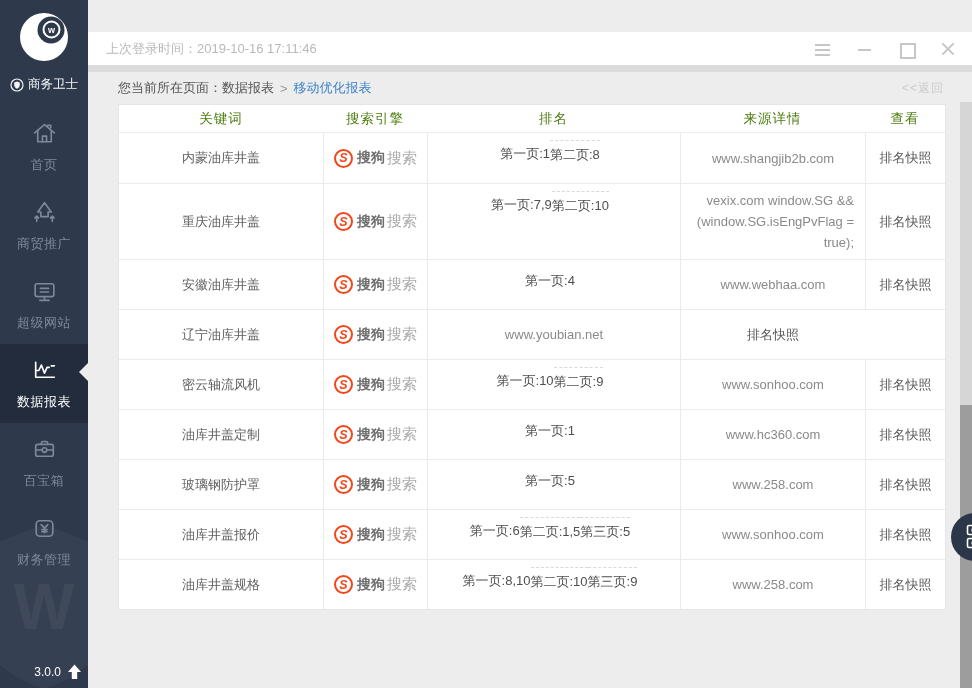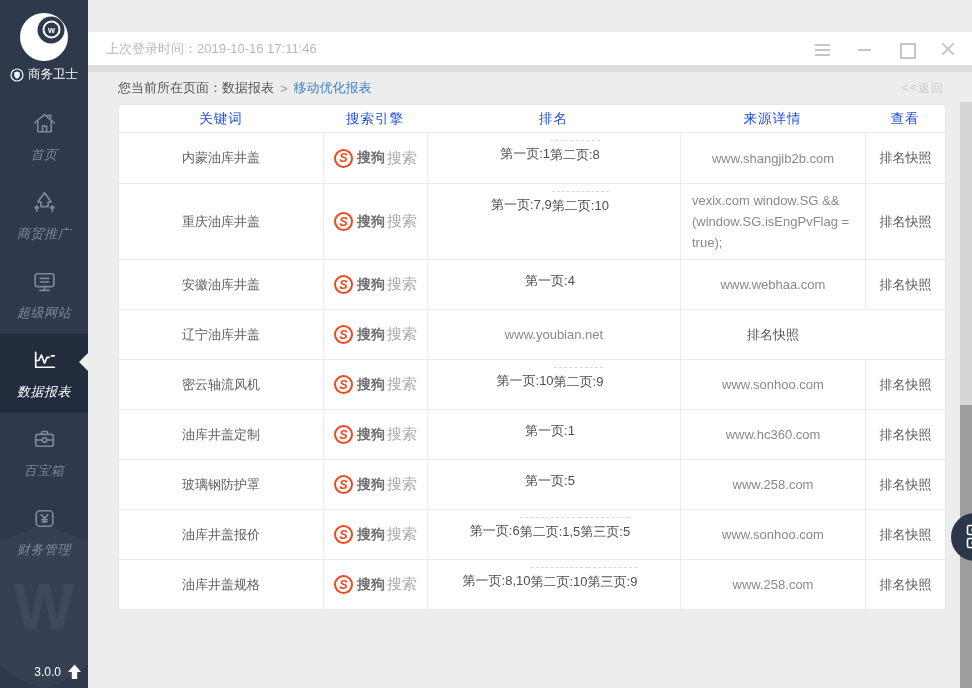--- a/index.html
+++ b/index.html
@@ -11,23 +11,23 @@
     --border:#ebebeb;
   }
   *{margin:0;padding:0;box-sizing:border-box;}
   html,body{width:972px;height:688px;overflow:hidden;}
   body{font-family:"Liberation Sans","DejaVu Sans",sans-serif;}
   .app{position:relative;width:972px;height:688px;background:var(--content-bg);overflow:hidden;}
 
   
   .sidebar{position:absolute;left:0;top:0;width:88px;height:100%;background:var(--sidebar-bg);z-index:6;overflow:hidden;}
   .logo-wrap{display:flex;justify-content:center;padding-top:11px;}
-  .brand{display:flex;align-items:center;justify-content:center;gap:4px;color:#f2f4f7;font-size:12.5px;margin-top:3px;white-space:nowrap;}
+  .brand{display:flex;align-items:center;justify-content:center;gap:4px;color:#f2f4f7;font-size:12.5px;margin-top:13px;white-space:nowrap;}
   .nav{margin-top:14px;position:relative;z-index:2;}
-  .nav-item{position:relative;height:79px;display:flex;flex-direction:column;align-items:center;justify-content:center;gap:8px;color:#7e8898;cursor:pointer;font-style:italic;}
+  .nav-item{position:relative;height:79px;display:flex;flex-direction:column;align-items:center;justify-content:center;gap:8px;color:#7e8898;cursor:pointer;}
   .nav-item .nav-label{font-size:13px;letter-spacing:.5px;}
   .nav-item svg{display:block;}
   .nav-item.selected{background:var(--sidebar-sel);color:#ffffff;}
   .nav-item.selected .notch{position:absolute;right:0;top:19px;width:0;height:0;border-top:9px solid transparent;border-bottom:9px solid transparent;border-right:9px solid var(--content-bg);}
   .version-row{position:absolute;bottom:8px;right:6px;display:flex;align-items:center;gap:6px;color:#ffffff;font-size:12px;z-index:3;}
   .watermark{position:absolute;left:-36px;bottom:-6px;z-index:1;pointer-events:none;}
 
   
   .main{position:absolute;left:88px;top:0;right:0;height:100%;margin-top:32px;}
   .titlebar{height:33px;background:#ffffff;display:flex;align-items:center;}
@@ -47,24 +47,24 @@
   
   .breadcrumb-row{height:32px;display:flex;align-items:center;padding:0 28px 0 30px;font-size:13px;}
   .crumb-prefix{color:#555555;}
   .crumb-sep{color:#999999;margin:0 6px;}
   .crumb-current{color:var(--accent);cursor:pointer;}
   .back-link{margin-left:auto;color:#cbcbcb;font-size:12px;letter-spacing:1px;cursor:pointer;}
 
   
   .table{position:absolute;left:30px;top:32px;width:828px;max-height:606px;overflow:hidden;background:#ffffff;border:1px solid #e6e6e6;}
   .thead{display:grid;grid-template-columns:204px 104px 253px 185px 80px;height:28px;align-items:center;border-bottom:1px solid var(--border);}
-  .th{color:#1d4ed8;font-size:13.5px;text-align:center;letter-spacing:1px;}
+  .th{color:#4d7c0f;font-size:13.5px;text-align:center;letter-spacing:1px;}
   .trow{display:grid;grid-template-columns:204px 104px 253px 185px 80px;min-height:50px;}
   .trow + .trow{border-top:1px solid var(--border);}
-  .td{display:flex;align-items:center;justify-content:center;font-size:13px;color:#666666;padding:6px;text-align:left;}
+  .td{display:flex;align-items:center;justify-content:center;font-size:13px;color:#666666;padding:6px;text-align:right;}
   .td + .td{border-left:1px solid var(--border);}
   .td.keyword{color:#5f5f5f;}
   .td.rank{flex-direction:row;align-items:stretch;justify-content:center;text-align:left;padding:7px 26px 7px 18px;}
   .rank-line{line-height:27px;color:#4f4f4f;font-size:13px;}
   .rank-line + .rank-line{border-top:1px dashed #d9d9d9;}
   .td.source{color:#8a8a8a;word-break:break-all;line-height:21px;padding:6px 11px;}
   .td.action{color:#555555;}
   .action-link{cursor:pointer;}
   .engine-wrap{display:flex;align-items:center;gap:2px;}
   .s-badge{width:19px;height:19px;border:2px solid var(--sogou);border-radius:50%;color:var(--sogou);font-size:12.5px;font-weight:bold;font-style:italic;display:flex;align-items:center;justify-content:center;flex:none;margin-right:2px;}

